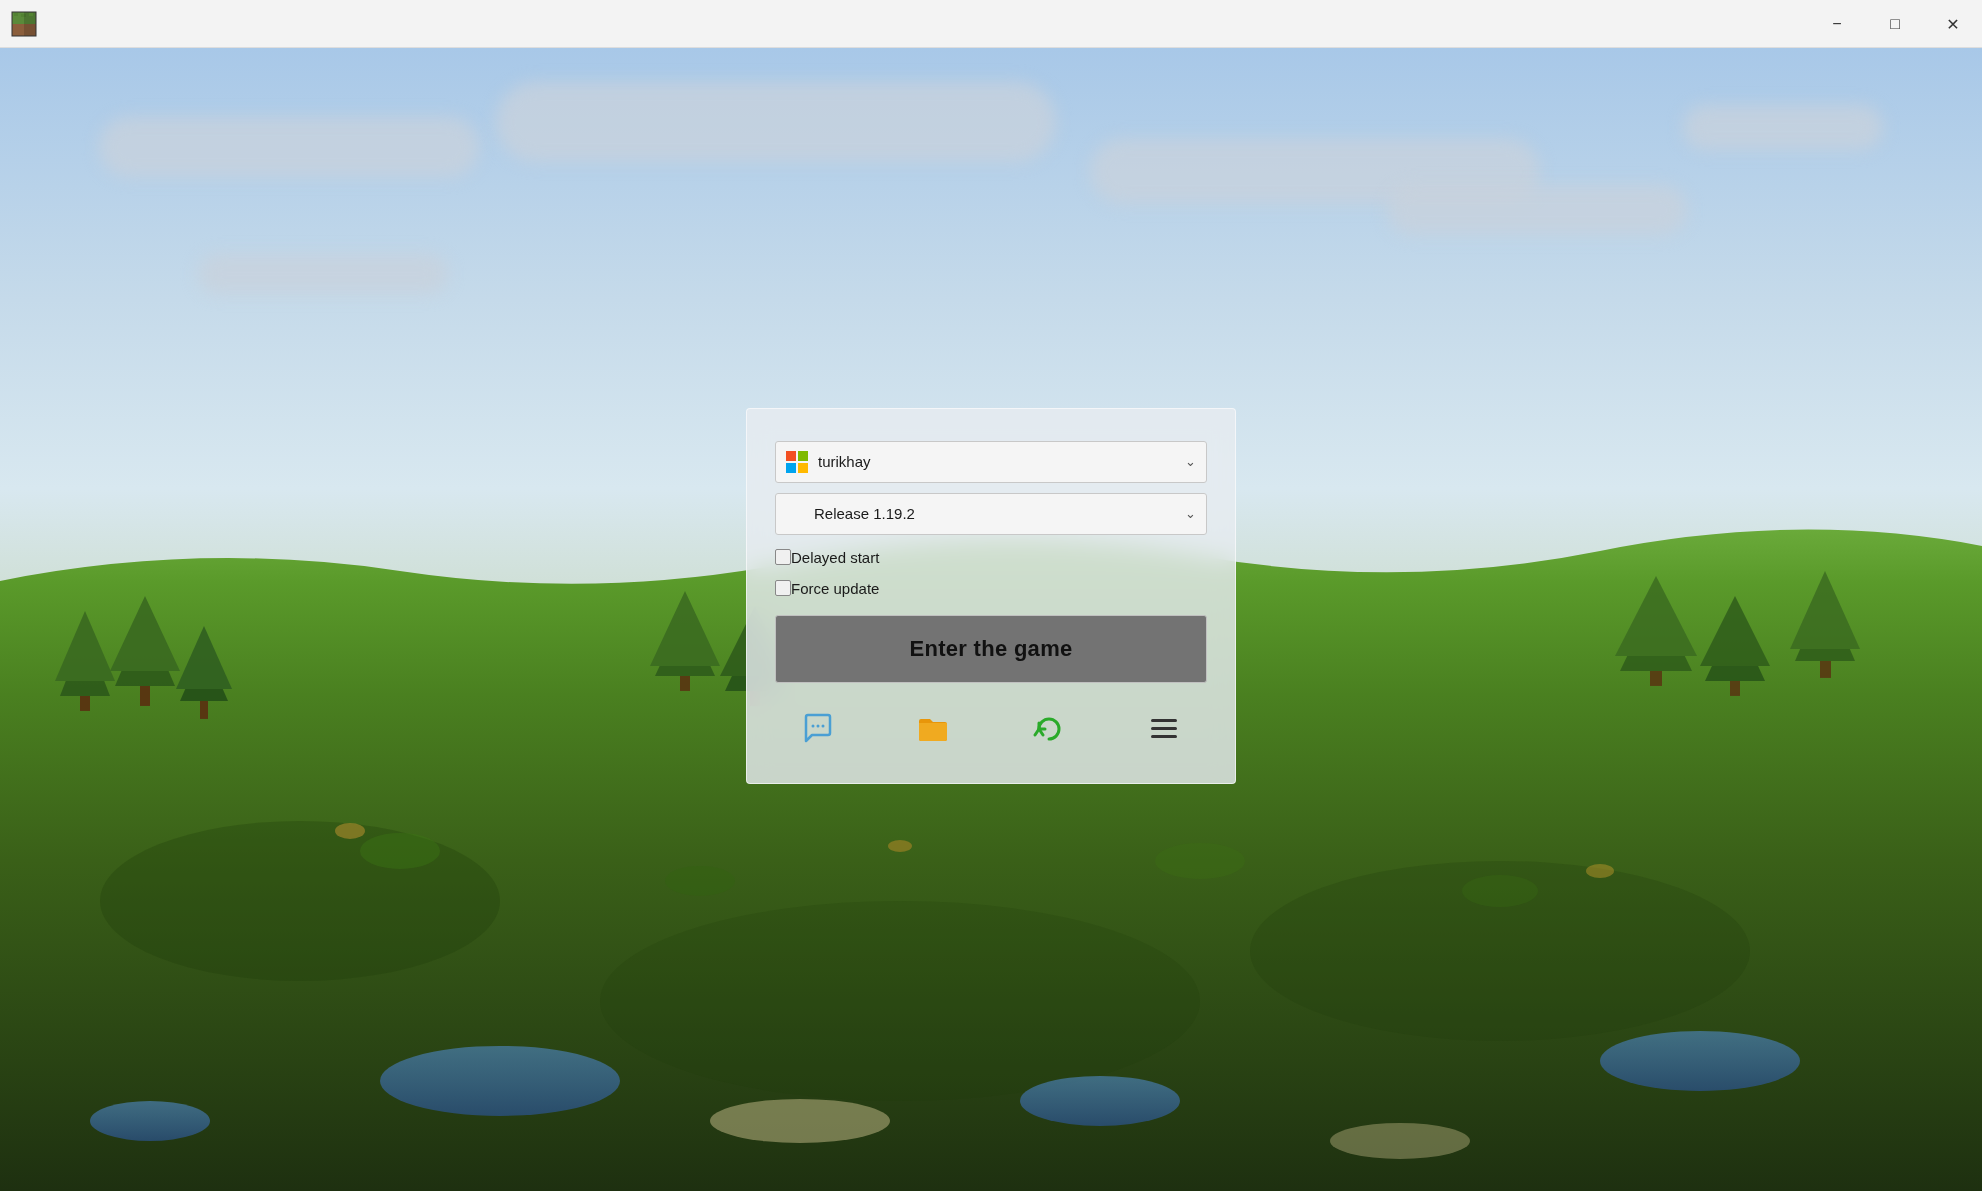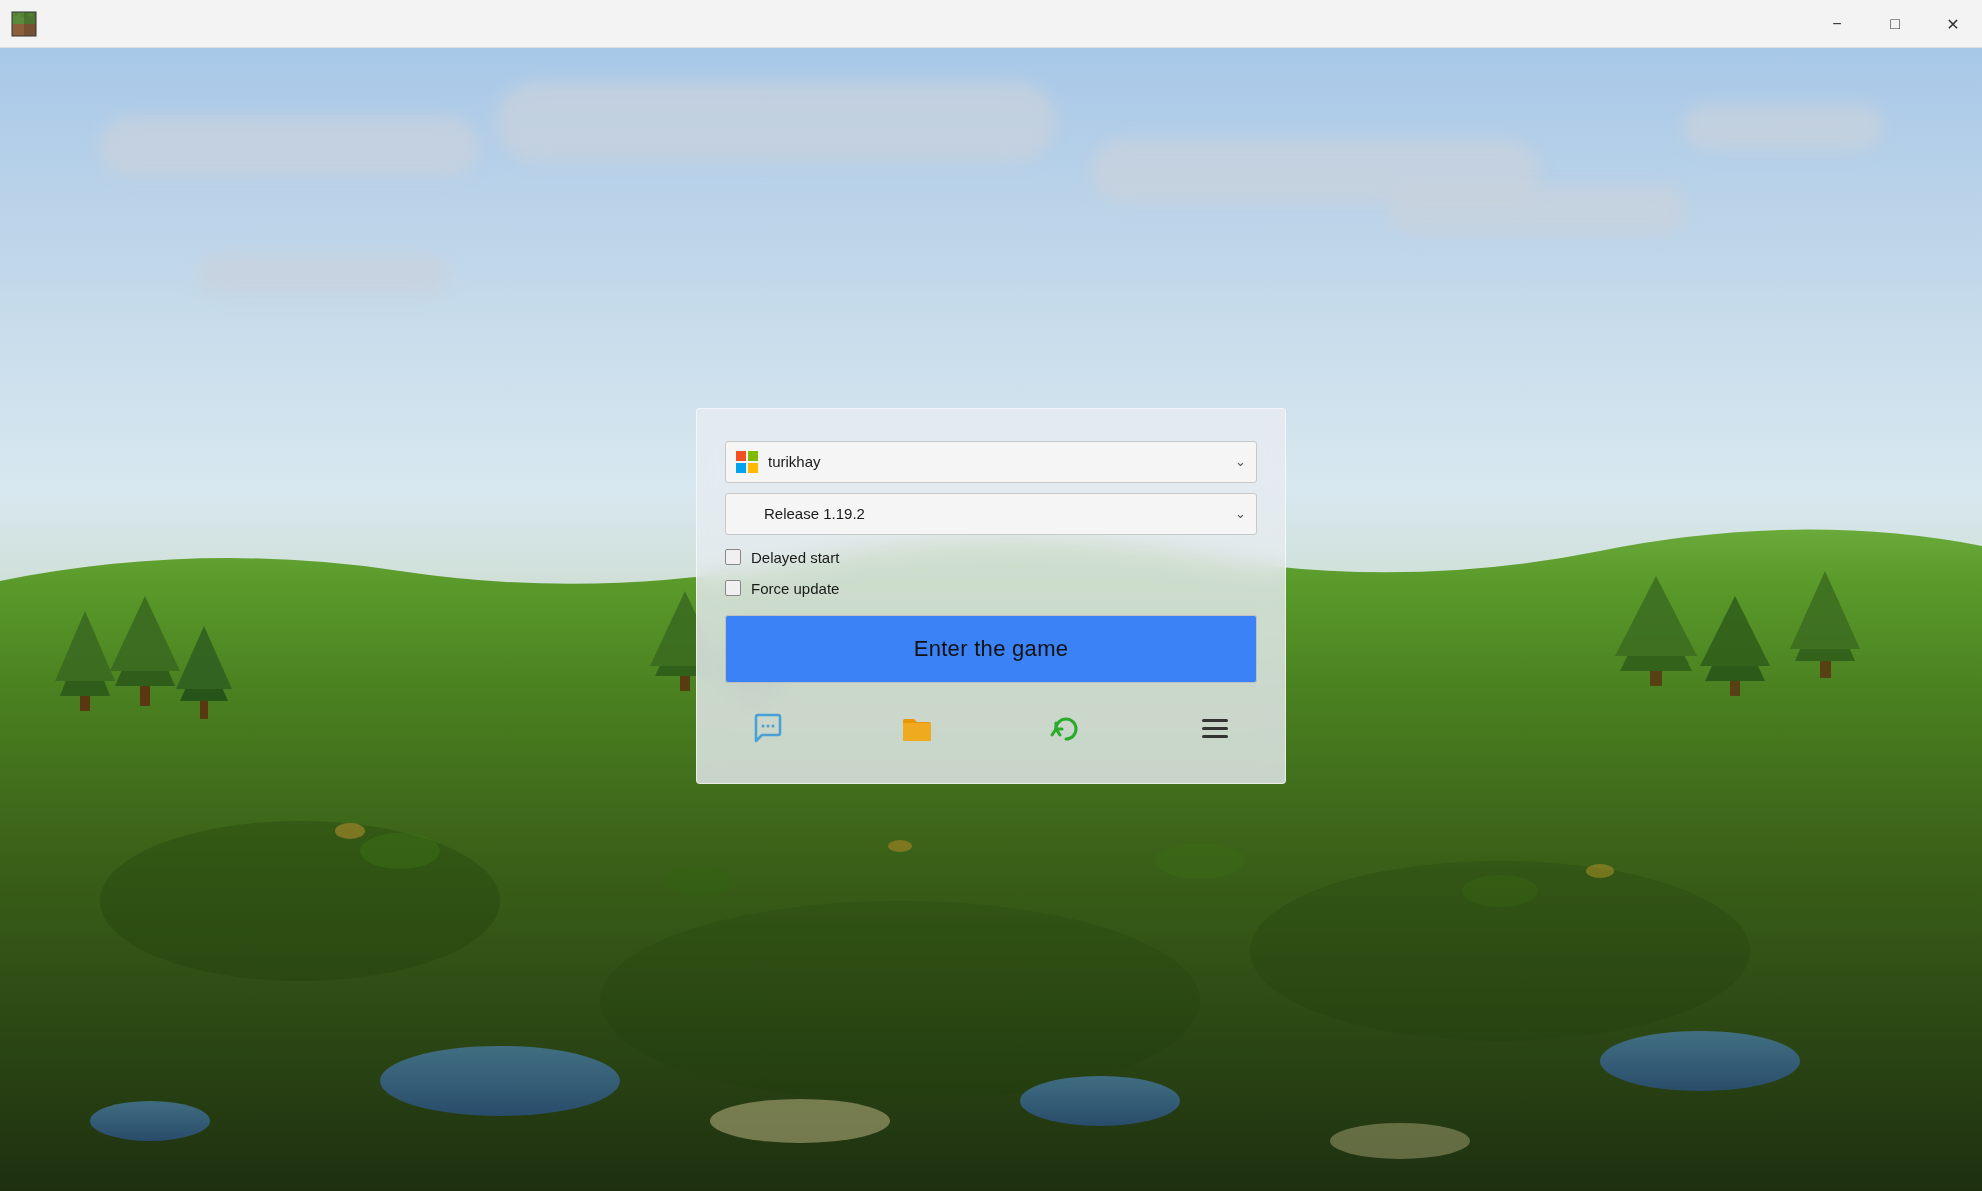--- a/index.html
+++ b/index.html
@@ -82,21 +82,21 @@
     .cloud4 { top: 12%; left: 70%; width: 300px; height: 50px; }
     .cloud5 { top: 18%; left: 10%; width: 250px; height: 40px; }
     .cloud6 { top: 5%; right: 5%; width: 200px; height: 45px; }
 
     
     .dialog-panel {
       position: absolute;
       top: 50%;
       left: 50%;
       transform: translate(-50%, -50%);
-      width: 590px;
+      width: 490px;
       background: rgba(230, 235, 240, 0.82);
       backdrop-filter: blur(12px);
       border: 1px solid rgba(255,255,255,0.6);
       border-radius: 4px;
       padding: 32px 28px 24px 28px;
       display: flex;
       flex-direction: column;
       gap: 10px;
     }
 
@@ -159,21 +159,20 @@
       flex: 1;
       font-size: 15px;
       color: #1a1a1a;
       margin-left: 28px;
     }
 
     
     .checkbox-row {
       display: flex;
       align-items: center;
-      gap: 10px;
       margin-top: 4px;
     }
 
     .checkbox-box {
       width: 16px;
       height: 16px;
       border: 1.5px solid #888;
       background: #f0f0f0;
       border-radius: 2px;
       flex-shrink: 0;
@@ -187,25 +186,25 @@
       font-size: 15px;
       color: #1a1a1a;
       cursor: pointer;
       user-select: none;
     }
 
     
     .enter-btn {
       width: 100%;
       height: 68px;
-      background: #3b82f6;
+      background: #737373;
       border: 1px solid #c0c0c0;
       border-radius: 3px;
       font-size: 22px;
-      font-weight: 400;
+      font-weight: 700;
       color: #111;
       cursor: pointer;
       margin-top: 8px;
       letter-spacing: 0.3px;
       transition: background 0.1s;
     }
 
     
     .icon-bar {
       display: flex;

